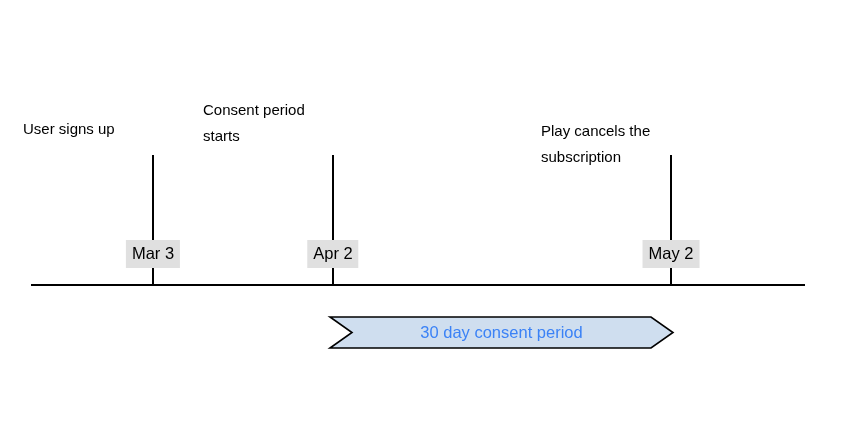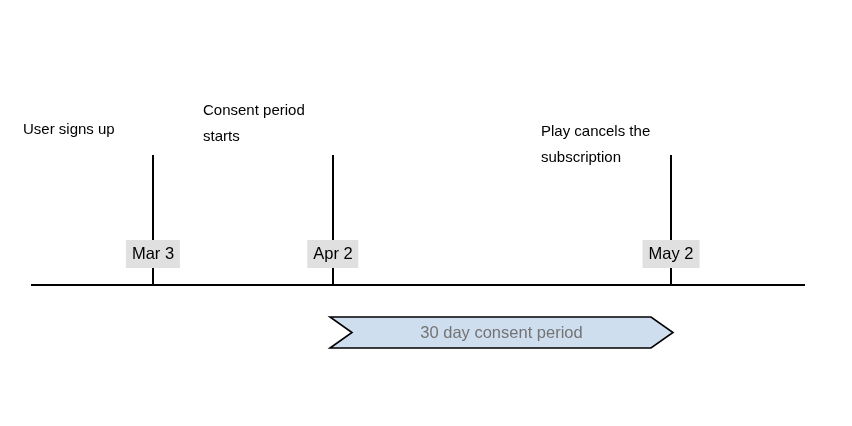--- a/index.html
+++ b/index.html
@@ -74,21 +74,21 @@
   .banner-label {
     position: absolute;
     left: 0;
     top: 0;
     width: 100%;
     height: 100%;
     display: flex;
     align-items: center;
     justify-content: center;
     font-size: 16.5px;
-    color: #737373;
+    color: #3b82f6;
     pointer-events: none;
   }
 </style>
 </head>
 <body>
 
 <div id="canvas">
 
   <div class="axis-line"></div>
 

